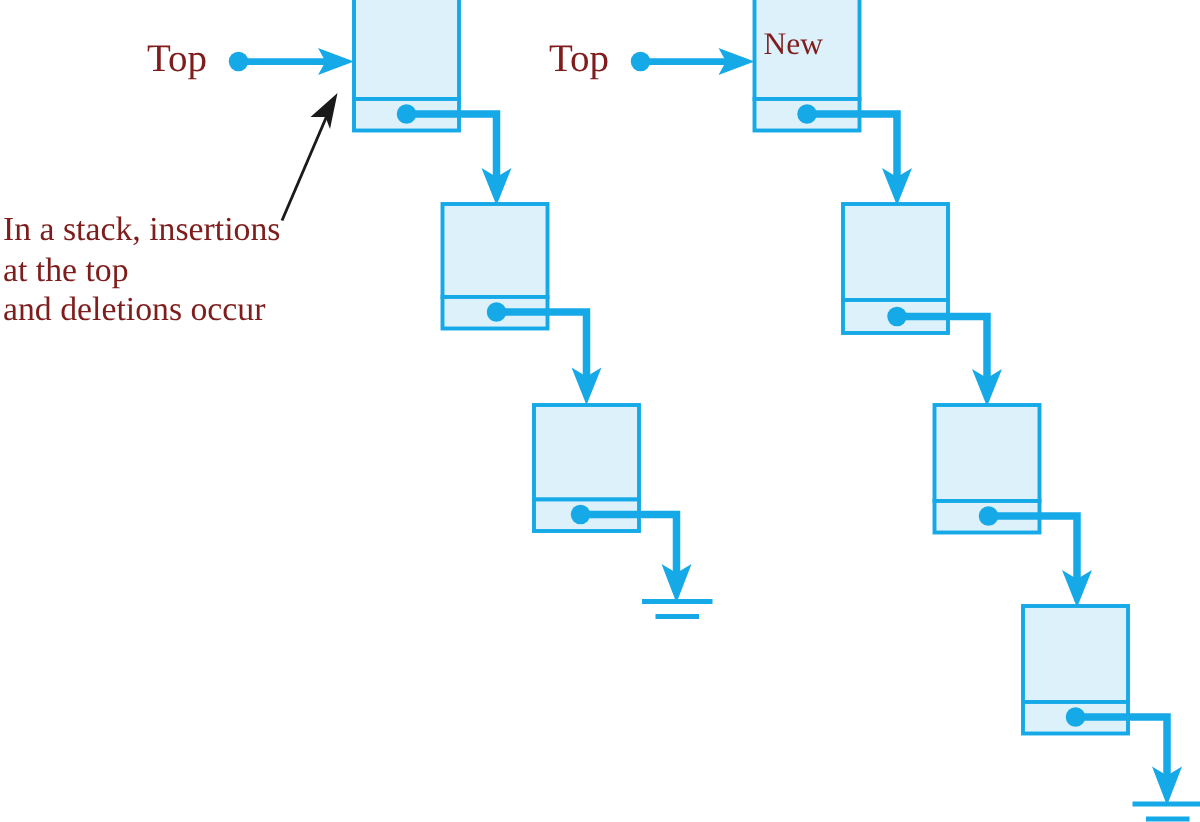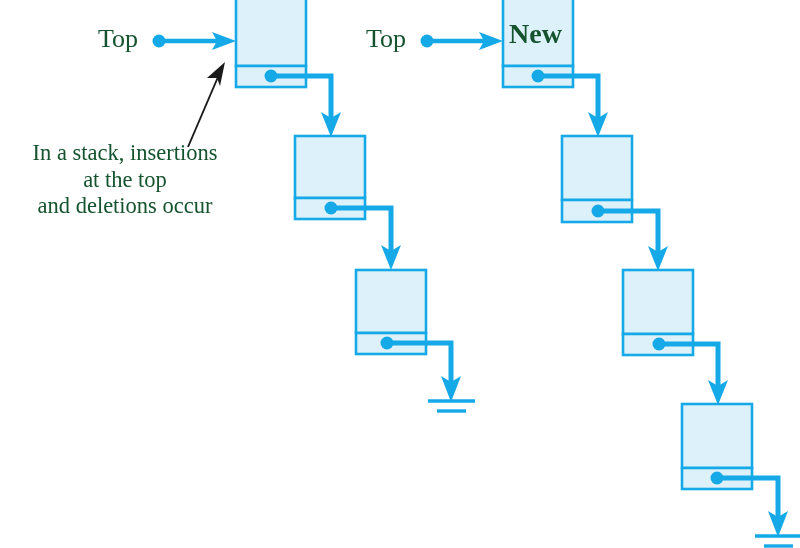--- a/index.html
+++ b/index.html
@@ -56,45 +56,44 @@
     stroke: #1a1a1a;
     stroke-width: 1.9;
     fill: none;
   }
   .callout-head {
     fill: #1a1a1a;
   }
   .label-text {
     position: absolute;
     font-family: "Liberation Serif", "DejaVu Serif", serif;
-    color: #14532d;
+    color: #7f1d1d;
     white-space: nowrap;
     line-height: 1.18;
   }
   #label-top-left {
     left: 98px;
     top: 24px;
     font-size: 26px;
   }
   #label-top-right {
     left: 366px;
     top: 24px;
     font-size: 26px;
   }
   #label-new {
     left: 509px;
     top: 17px;
-    font-size: 28px;
-    font-weight: bold;
+    font-size: 21px;
   }
   #callout-text {
     left: 2px;
     top: 140px;
     width: 246px;
-    text-align: center;
+    text-align: left;
     font-size: 22.5px;
     white-space: normal;
   }
   #callout-text div { display: block; }
 </style>
 </head>
 <body>
 
 <div id="diagram-root">
 

